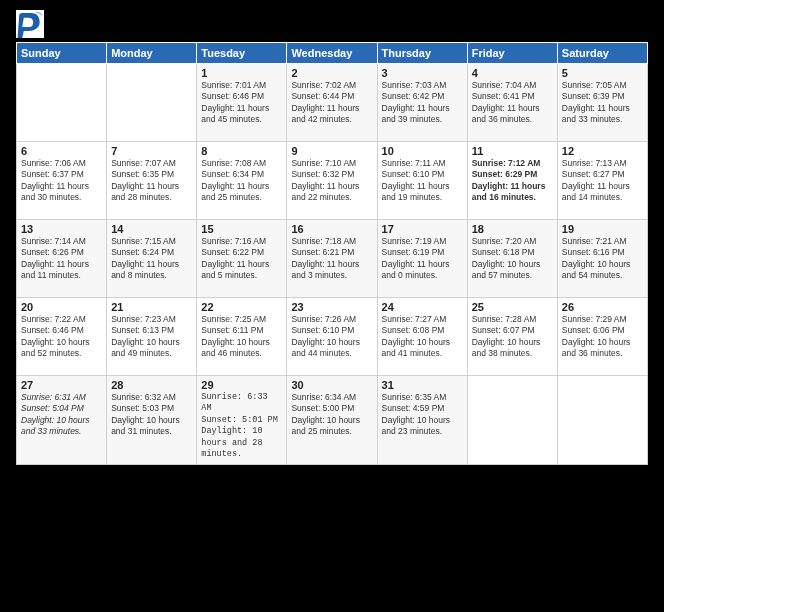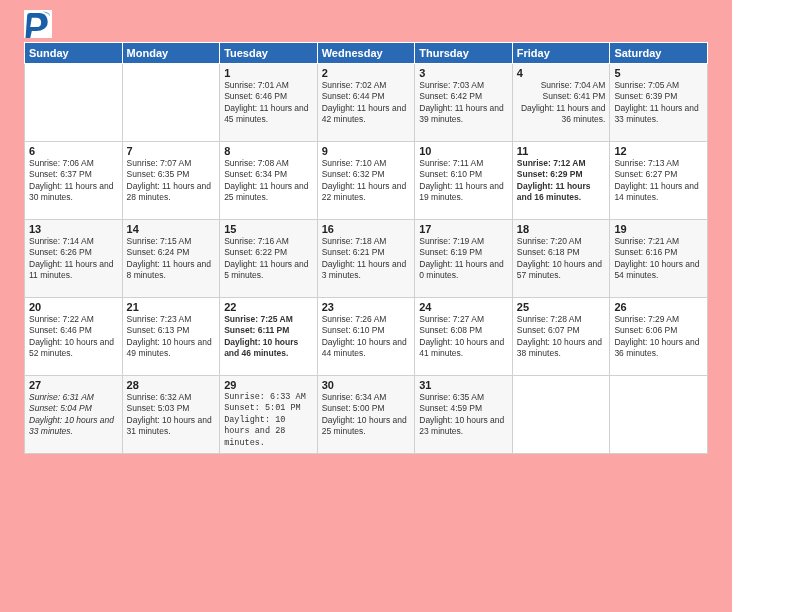--- a/index.html
+++ b/index.html
@@ -4,24 +4,24 @@
   <style>
     * { margin: 0; padding: 0; box-sizing: border-box; }
     body {
       font-family: Arial, sans-serif;
       background: #fff;
       width: 792px;
       height: 612px;
       overflow: hidden;
     }
     .page {
-      width: 732px;
+      width: 664px;
       height: 612px;
-      padding: 10px 24px;
-      background: #fca5a5;
+      padding: 10px 16px;
+      background: #000000;
     }
     .header {
       display: flex;
       align-items: flex-start;
       justify-content: space-between;
       margin-bottom: 4px;
     }
     .logo {
       display: flex;
       align-items: center;
@@ -145,21 +145,21 @@
 Daylight: 11 hours and 42 minutes.</div>
           </td>
           <td>
             <span class="day-num">3</span>
             <div class="day-info" style="white-space: pre-line;">Sunrise: 7:03 AM
 Sunset: 6:42 PM
 Daylight: 11 hours and 39 minutes.</div>
           </td>
           <td>
             <span class="day-num">4</span>
-            <div class="day-info" style="white-space: pre-line; text-align: right;">Sunrise: 7:04 AM
+            <div class="day-info" style="white-space: pre-line;">Sunrise: 7:04 AM
 Sunset: 6:41 PM
 Daylight: 11 hours and 36 minutes.</div>
           </td>
           <td>
             <span class="day-num">5</span>
             <div class="day-info" style="white-space: pre-line;">Sunrise: 7:05 AM
 Sunset: 6:39 PM
 Daylight: 11 hours and 33 minutes.</div>
           </td>
         </tr>
@@ -259,21 +259,21 @@
 Daylight: 10 hours and 52 minutes.</div>
           </td>
           <td>
             <span class="day-num">21</span>
             <div class="day-info" style="white-space: pre-line;">Sunrise: 7:23 AM
 Sunset: 6:13 PM
 Daylight: 10 hours and 49 minutes.</div>
           </td>
           <td>
             <span class="day-num">22</span>
-            <div class="day-info" style="white-space: pre-line; font-weight: bold;">Sunrise: 7:25 AM
+            <div class="day-info" style="white-space: pre-line;">Sunrise: 7:25 AM
 Sunset: 6:11 PM
 Daylight: 10 hours and 46 minutes.</div>
           </td>
           <td>
             <span class="day-num">23</span>
             <div class="day-info" style="white-space: pre-line;">Sunrise: 7:26 AM
 Sunset: 6:10 PM
 Daylight: 10 hours and 44 minutes.</div>
           </td>
           <td>

